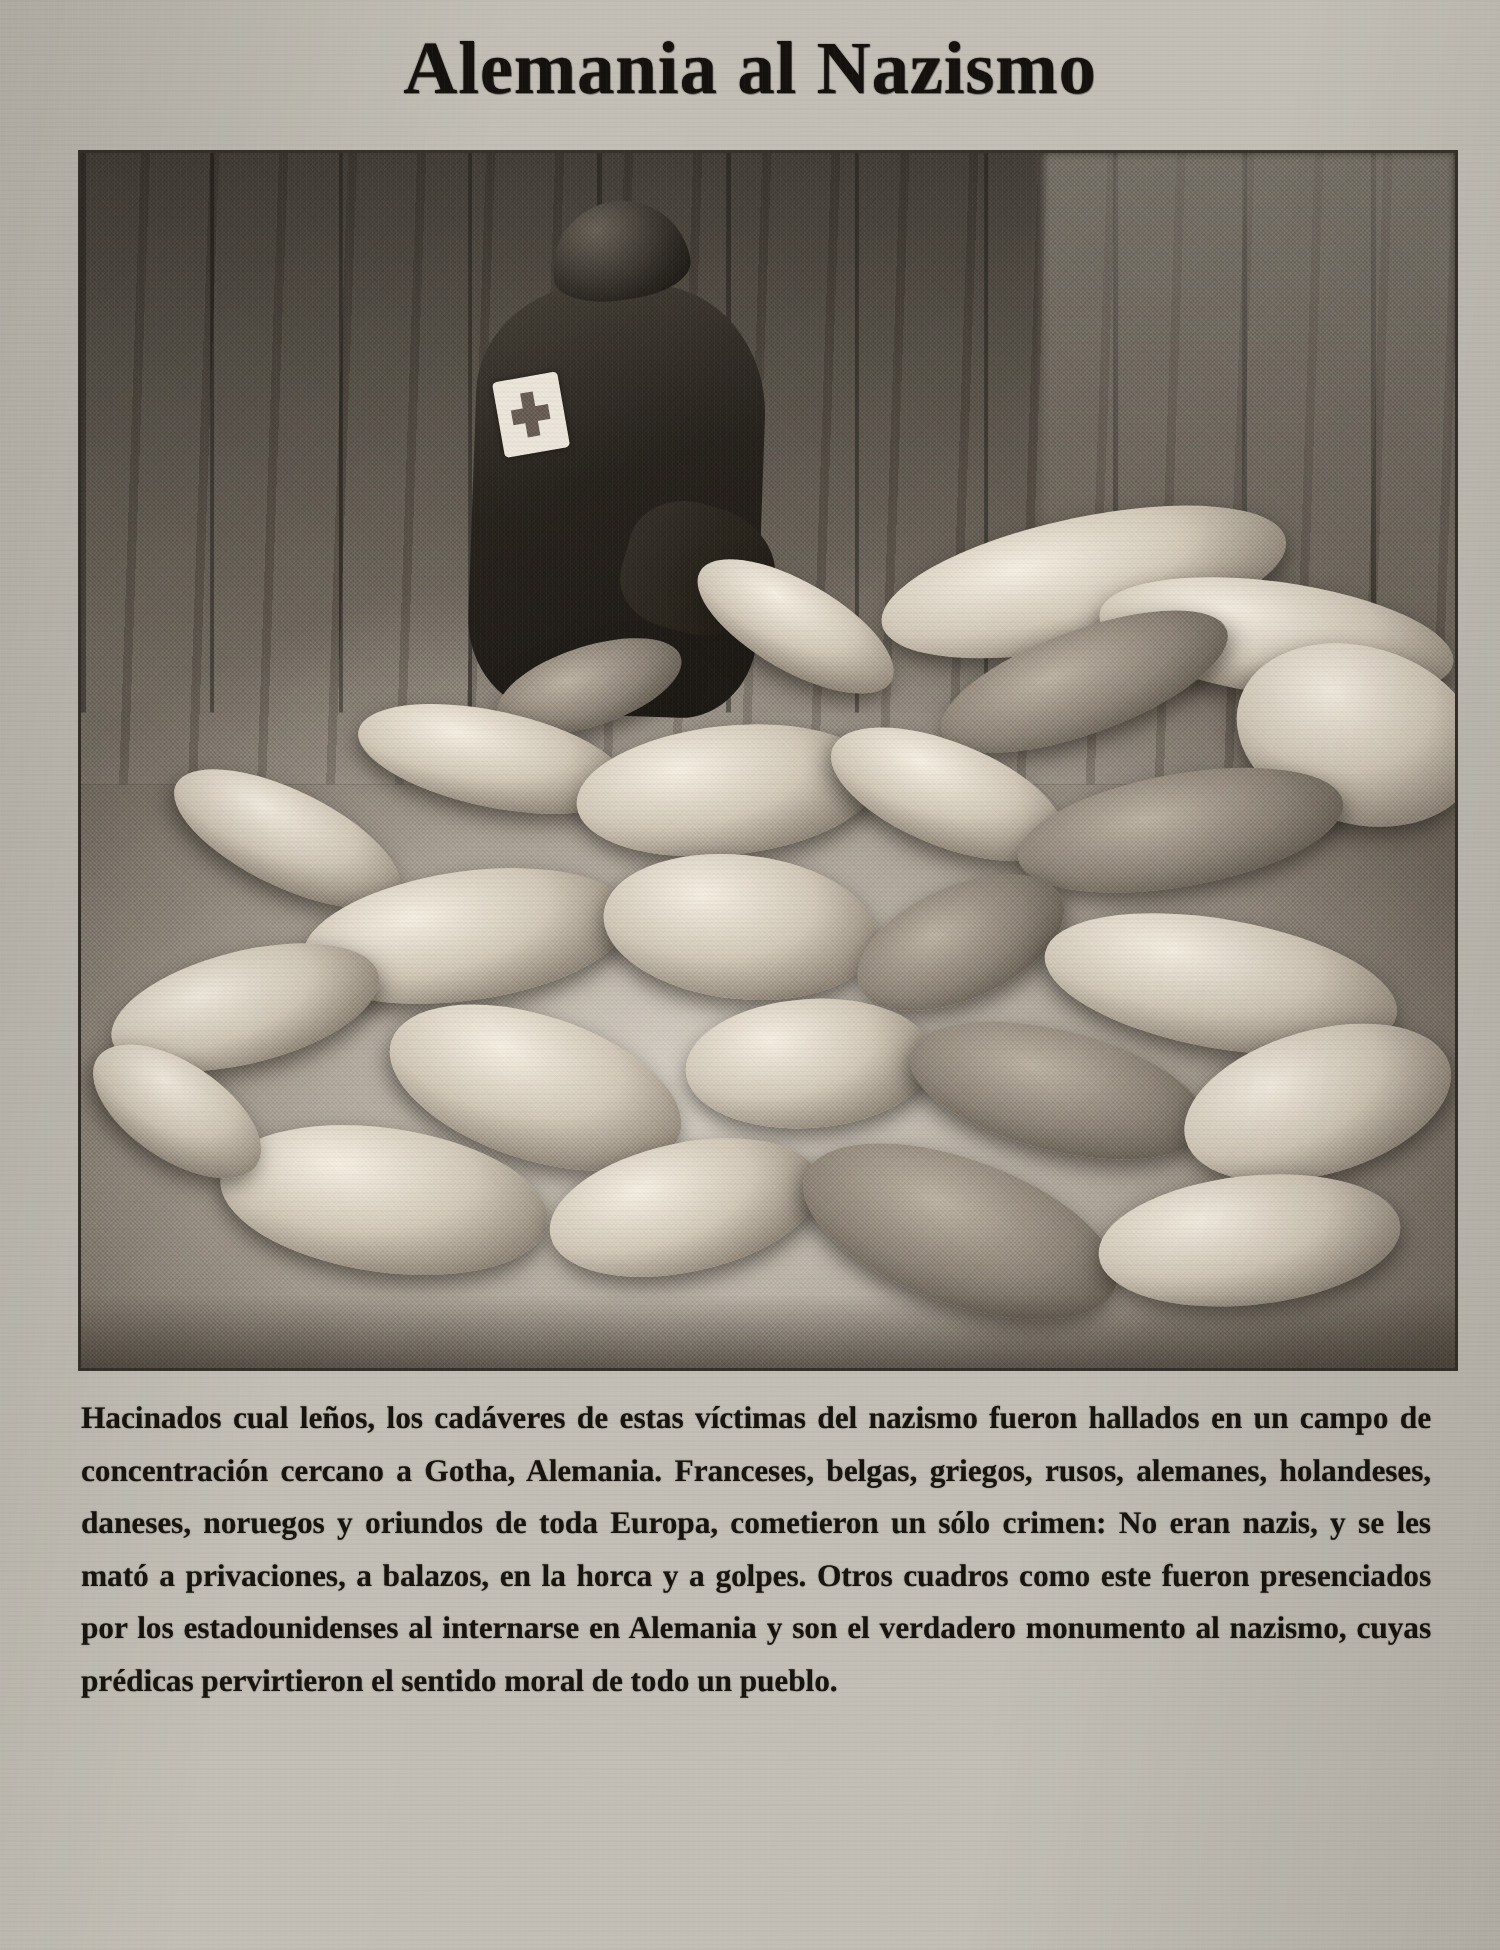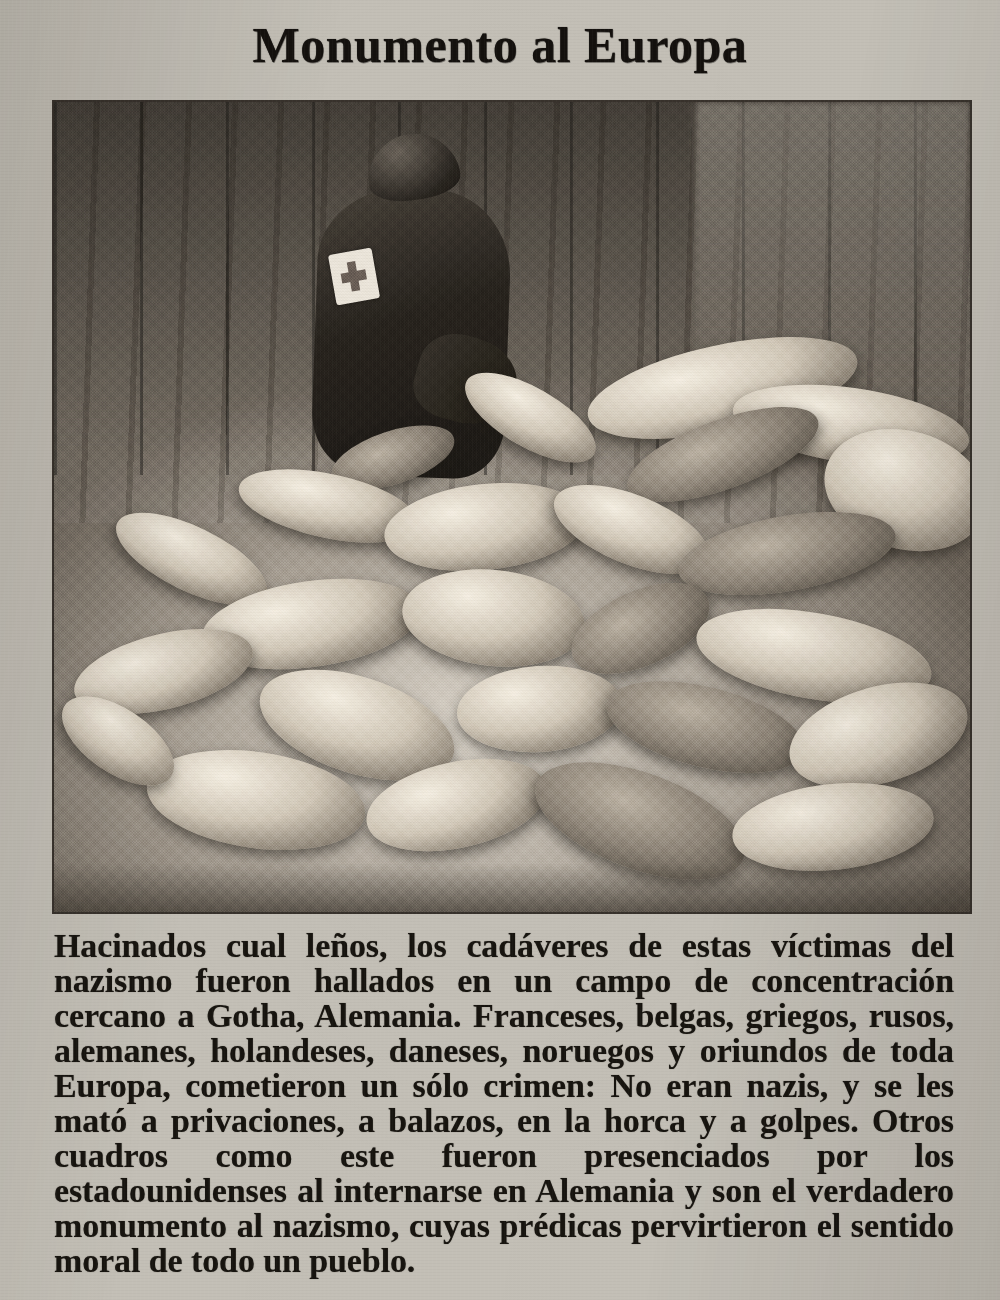--- a/index.html
+++ b/index.html
@@ -182,37 +182,37 @@
     opacity: .9;
   }
 
   
   .caption {
     position: absolute;
     left: 54px;
     top: 928px;
     width: 900px;
     font-family: "Liberation Serif", serif;
-    font-size: 34px;
+    font-size: 21px;
     line-height: 35px;
     font-weight: bold;
     color: #17140f;
     text-align: justify;
     text-shadow: 0 0 1px rgba(25,21,16,.55);
     z-index: 12;
     letter-spacing: -0.1px;
   }
   .caption p { margin: 0; }
 </style>
 </head>
 <body>
 
 <div id="page">
 
-  <div class="headline">Monumento al Europa</div>
+  <div class="headline">Alemania al Nazismo</div>
 
   <div class="photo-frame">
     <div class="photo">
       <div class="planks"></div>
       <div class="planks2"></div>
       <div class="wall-right"></div>
 
       <div class="soldier">
         <div class="body"></div>
         <div class="arm"></div>

